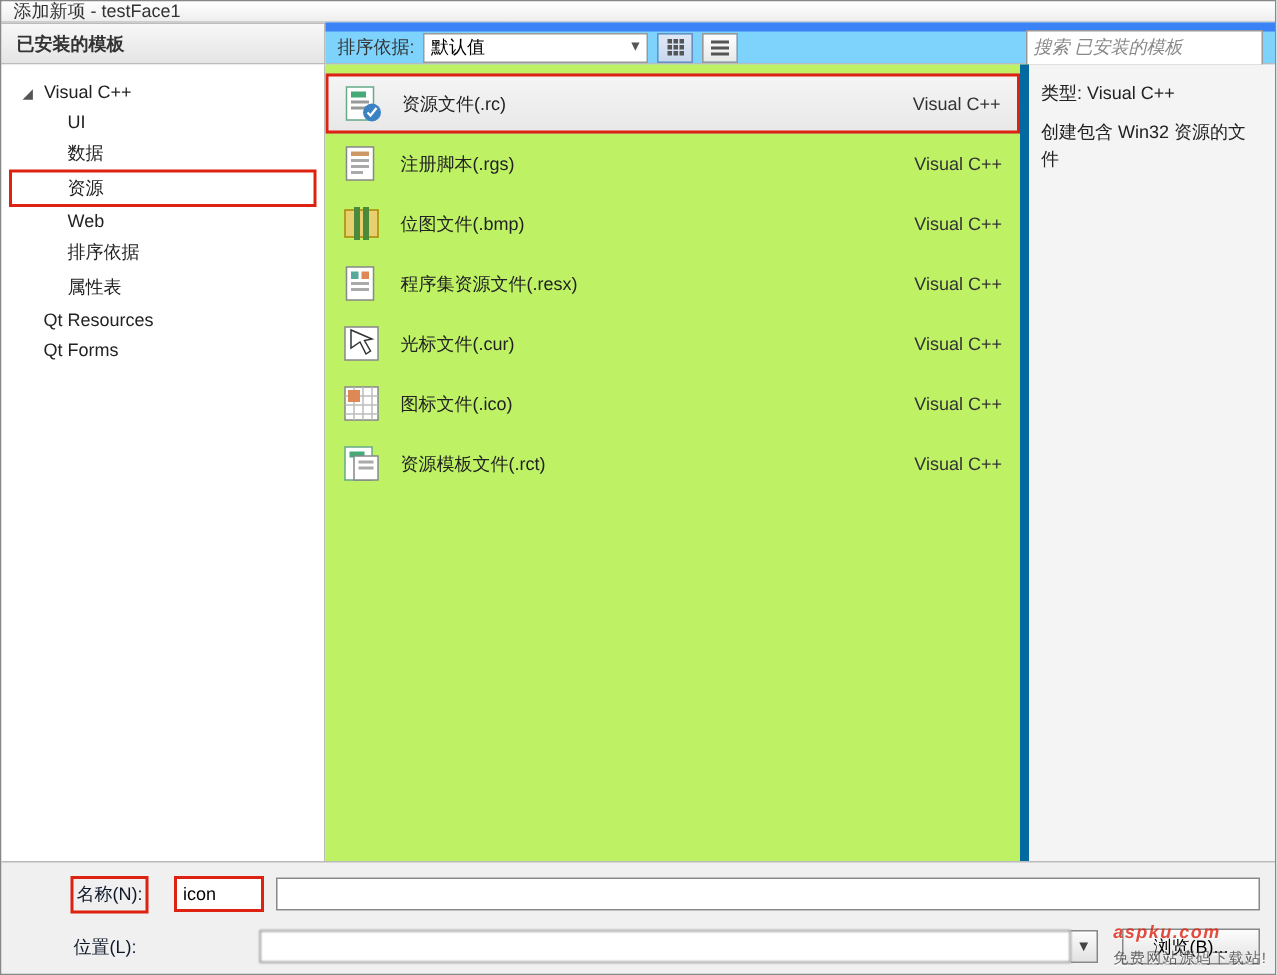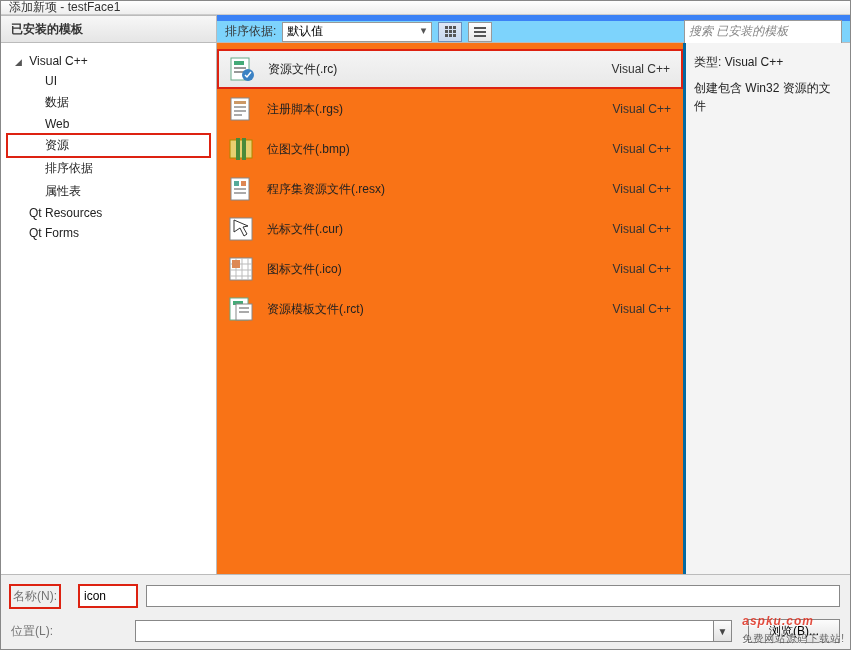--- a/index.html
+++ b/index.html
@@ -20,32 +20,32 @@
 .vb-icon-list { display: flex; flex-direction: column; gap: 2px; }
 .vb-icon-list span { width: 12px; height: 2px; background: #555; }
 .search-box { margin-left: auto; width: 158px; height: 24px; border: 1px solid #999; background: #fff; padding: 0 4px; color: #888; display: flex; align-items: center; font-style: italic; }
 .body-row { display: flex; flex: 1; min-height: 0; }
 .tree { width: 216px; background: #fff; border-right: 1px solid #bbb; padding: 8px 6px; overflow: auto; }
 .tree-item { padding: 3px 4px 3px 8px; color: #222; cursor: pointer; white-space: nowrap; }
 .tree-parent::before { content: "◢"; font-size: 9px; color: #555; margin-right: 4px; }
 .tree-child { padding-left: 38px; }
 .tree-child.highlight { outline: 2px solid #d21; outline-offset: -1px; }
 .center { flex: 1; display: flex; min-height: 0; }
-.template-list { flex: 1; background: #f97316; border-right: 3px solid #0369a1; overflow: auto; padding: 6px 0; }
+.template-list { flex: 1; background: #bef264; border-right: 6px solid #0369a1; overflow: auto; padding: 6px 0; }
 .tpl-row { display: flex; align-items: center; height: 40px; padding: 0 12px 0 10px; cursor: pointer; }
 .tpl-row.selected { background: linear-gradient(#f5f5f5,#e8e8e8); border: 1px solid #bbb; }
 .tpl-row.selected.highlight { outline: 2px solid #d21; outline-offset: -2px; }
 .tpl-icon { width: 28px; height: 28px; margin-right: 12px; display: flex; align-items: center; justify-content: center; }
 .tpl-name { flex: 1; color: #222; }
 .tpl-cat { color: #333; }
 .desc { width: 164px; background: #f4f4f4; padding: 10px 8px; color: #222; border-left: none; }
 .desc-line { margin-bottom: 8px; line-height: 1.5; }
 .bottom { border-top: 1px solid #bbb; background: #f0f0f0; padding: 10px 10px 6px 10px; display: flex; flex-direction: column; gap: 12px; }
 .form-row { display: flex; align-items: center; gap: 10px; }
-.form-label { width: 104px; color: #737373; }
+.form-label { width: 104px; color: #0f172a; margin-left: 38px; }
 .form-label.highlight { outline: 2px solid #d21; outline-offset: 0px; padding: 2px 2px; width: auto; margin-right: 10px; }
 .text-input { flex: 1; height: 22px; border: 1px solid #888; background: #fff; padding: 0 4px; }
 .text-input.highlight { outline: 2px solid #d21; outline-offset: -1px; width: 58px; flex: none; }
 .combo { flex: 1; height: 22px; border: 1px solid #888; background: #fff; padding: 0 4px; color: #bbb; filter: blur(0.6px); }
 .combo-arrow { width: 18px; height: 22px; border: 1px solid #888; border-left: none; background: linear-gradient(#fcfcfc,#e2e2e2); display: flex; align-items: center; justify-content: center; }
 .browse-btn { width: 92px; height: 24px; border: 1px solid #888; background: linear-gradient(#fcfcfc,#e2e2e2); cursor: pointer; margin-left: 6px; }
 .watermark { position: absolute; right: 6px; bottom: 4px; color: #d21; font-style: italic; font-weight: bold; font-size: 28px; letter-spacing: 1px; opacity: 0.8; text-shadow: 0 1px 0 #fff; pointer-events: none; }
 .watermark small { display:block; font-size:10px; color:#444; font-weight:normal; font-style:normal; text-align:right; }
 svg { display:block; }
 </style>
@@ -94,22 +94,22 @@
   </div>
 
   <div class="body-row">
     <div class="tree">
       <div class="tree-item tree-parent">
         <span>Visual C++</span>
       </div>
       <div id="tree-children">
           <div class="tree-item tree-child">UI</div>
           <div class="tree-item tree-child">数据</div>
+          <div class="tree-item tree-child highlight">资源</div>
           <div class="tree-item tree-child">Web</div>
-          <div class="tree-item tree-child highlight">资源</div>
           <div class="tree-item tree-child">排序依据</div>
           <div class="tree-item tree-child">属性表</div>
         </div>
       <div id="tree-siblings">
           <div class="tree-item" style="padding-left: 22px;">Qt Resources</div>
           <div class="tree-item" style="padding-left: 22px;">Qt Forms</div>
         </div>
     </div>
 
     <div class="center">

